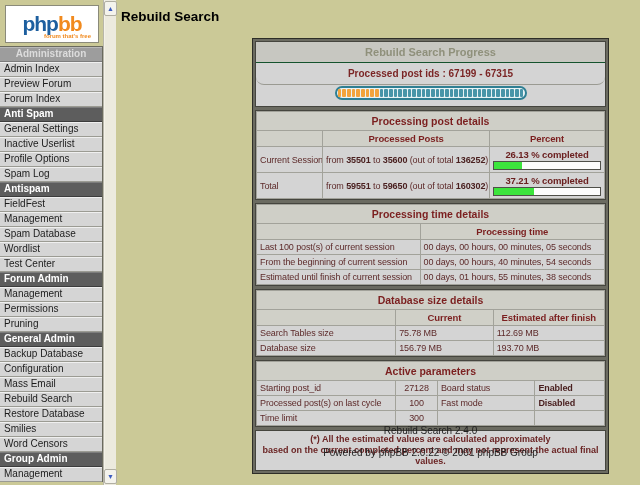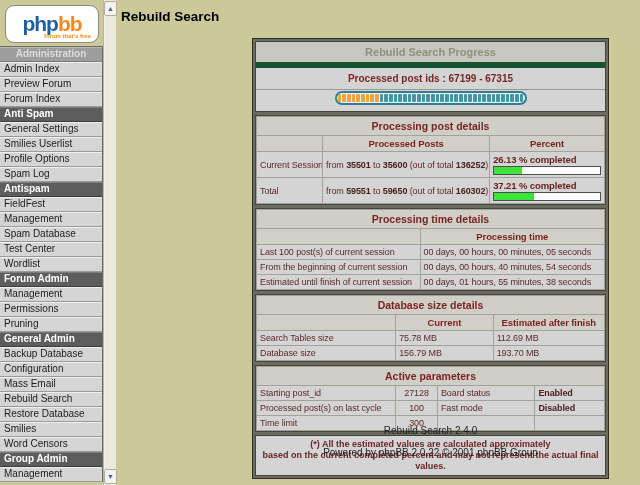--- a/index.html
+++ b/index.html
@@ -6,21 +6,21 @@
   body{
     width:640px;height:485px;position:relative;overflow:hidden;
     background:#cbc997;
     font-family:"Liberation Sans",sans-serif;
     -webkit-font-smoothing:antialiased;
   }
   
   .sidebar{position:absolute;left:0;top:0;width:103px;height:485px;}
   .logo-box{
     margin:5px 4px 3px 5px;height:36px;background:#fff;
-    border:1px solid #8a8a7a;border-radius:9px;position:relative;
+    border:1px solid #8a8a7a;border-radius:0;position:relative;
     display:flex;align-items:center;justify-content:center;
   }
   .logo-php{font-weight:bold;font-size:21px;color:#1d5f9f;letter-spacing:-1px;}
   .logo-bb{font-weight:bold;font-size:21px;color:#f18a1e;letter-spacing:-1px;}
   .logo-tag{position:absolute;right:7px;bottom:3px;font-size:6px;font-weight:bold;color:#f18a1e;}
   .menu{border-right:1px solid #6a6a5e;border-top:1px solid #6a6a5e;}
   .menu div{
     height:15px;line-height:14px;box-sizing:border-box;
     font-size:10px;padding:0 4px;white-space:nowrap;overflow:hidden;
   }
@@ -54,25 +54,25 @@
     position:absolute;left:121px;top:9px;font-size:13.5px;font-weight:bold;color:#000;
   }
   .panel{
     position:absolute;left:252px;top:38px;width:357px;box-sizing:border-box;
     background:#6b6b61;border:1px solid #2e2e27;padding:2px;
   }
   .section{background:#d4d4d4;border:1px solid #45453e;margin-bottom:3px;}
   .section:last-child{margin-bottom:0;}
   .panel-title{
     background:#c7c7c1;color:#8f907b;font-weight:bold;font-size:11px;
-    text-align:center;padding:4px 0;border-bottom:6px solid #14532d;
+    text-align:center;padding:4px 0;border-bottom:1px solid #14532d;
   }
   .ids-row{
     text-align:center;font-weight:bold;font-size:10px;color:#7b2525;
-    padding:5px 12px;border-bottom:1px solid #9a9a92;
+    padding:5px 12px;border-bottom:1px solid #9a9a92;border-radius:8px;
   }
   .wait-row{text-align:center;font-weight:bold;font-size:10px;color:#7b2525;padding:5px 0 2px;}
   .pill{
     width:186px;height:8px;margin:1px auto 6px;display:flex;gap:1px;
     border:2px solid #2f7f93;border-radius:7px;padding:1px;background:#e8f2f5;
   }
   .pill .seg{flex:1;border-radius:1px;}
   
   table{width:100%;border-collapse:collapse;table-layout:fixed;}
   td{
@@ -81,21 +81,21 @@
     letter-spacing:-0.1px;
   }
   td.t-title{
     background:#cfcfc7;color:#7b1f1f;font-weight:bold;font-size:10.5px;
     text-align:center;padding:3px;letter-spacing:0;
   }
   td.t-head{font-weight:bold;color:#7b1f1f;text-align:center;font-size:9.5px;background:#d0d0c8;}
   td.v-right{text-align:left;}
   td.v-center{text-align:center;}
   td b{color:#4a2020;}
-  .pct-txt{font-weight:bold;text-align:left;font-size:9.5px;color:#6b2020;}
+  .pct-txt{font-weight:bold;text-align:center;font-size:9.5px;color:#6b2020;}
   .pbar{height:7px;border:1px solid #4f4f49;background:#fcfcfc;margin-top:1px;}
   .pbar>div{height:100%;background:#3ce43c;}
   
   .footnote{
     text-align:center;font-size:9px;line-height:11px;font-weight:bold;
     color:#6b2525;padding:3px 1px;
   }
   .foot-version{position:absolute;left:252px;width:357px;top:425px;text-align:center;font-size:10px;color:#1f1f1f;}
   .foot-copy{position:absolute;left:252px;width:357px;top:447px;text-align:center;font-size:10px;color:#1f1f1f;}
 </style>
@@ -108,29 +108,29 @@
       <span class="logo-bb">bb</span>
     <span class="logo-tag">forum that's free</span>
   </div>
   <div class="menu">
       <div class="m-title">Administration</div>
       <div class="m-link">Admin Index</div>
       <div class="m-link">Preview Forum</div>
       <div class="m-link">Forum Index</div>
       <div class="m-header">Anti Spam</div>
       <div class="m-link">General Settings</div>
-      <div class="m-link">Smilies Userlist</div>
+      <div class="m-link">Inactive Userlist</div>
       <div class="m-link">Profile Options</div>
       <div class="m-link">Spam Log</div>
       <div class="m-header">Antispam</div>
       <div class="m-link">FieldFest</div>
       <div class="m-link">Management</div>
       <div class="m-link">Spam Database</div>
+      <div class="m-link">Wordlist</div>
       <div class="m-link">Test Center</div>
-      <div class="m-link">Wordlist</div>
       <div class="m-header">Forum Admin</div>
       <div class="m-link">Management</div>
       <div class="m-link">Permissions</div>
       <div class="m-link">Pruning</div>
       <div class="m-header">General Admin</div>
       <div class="m-link">Backup Database</div>
       <div class="m-link">Configuration</div>
       <div class="m-link">Mass Email</div>
       <div class="m-link">Rebuild Search</div>
       <div class="m-link">Restore Database</div>

